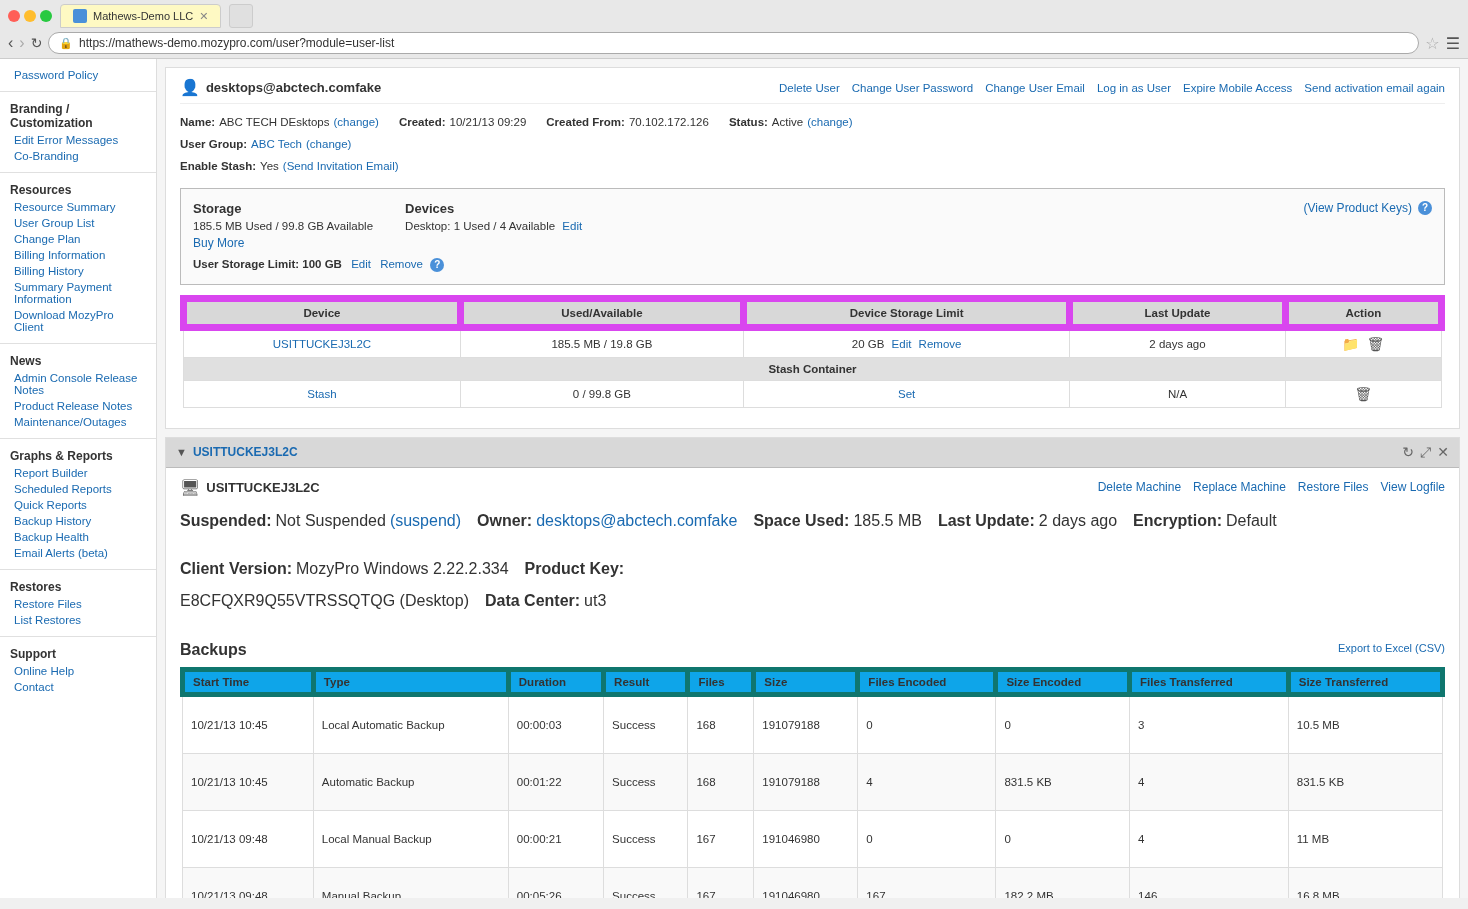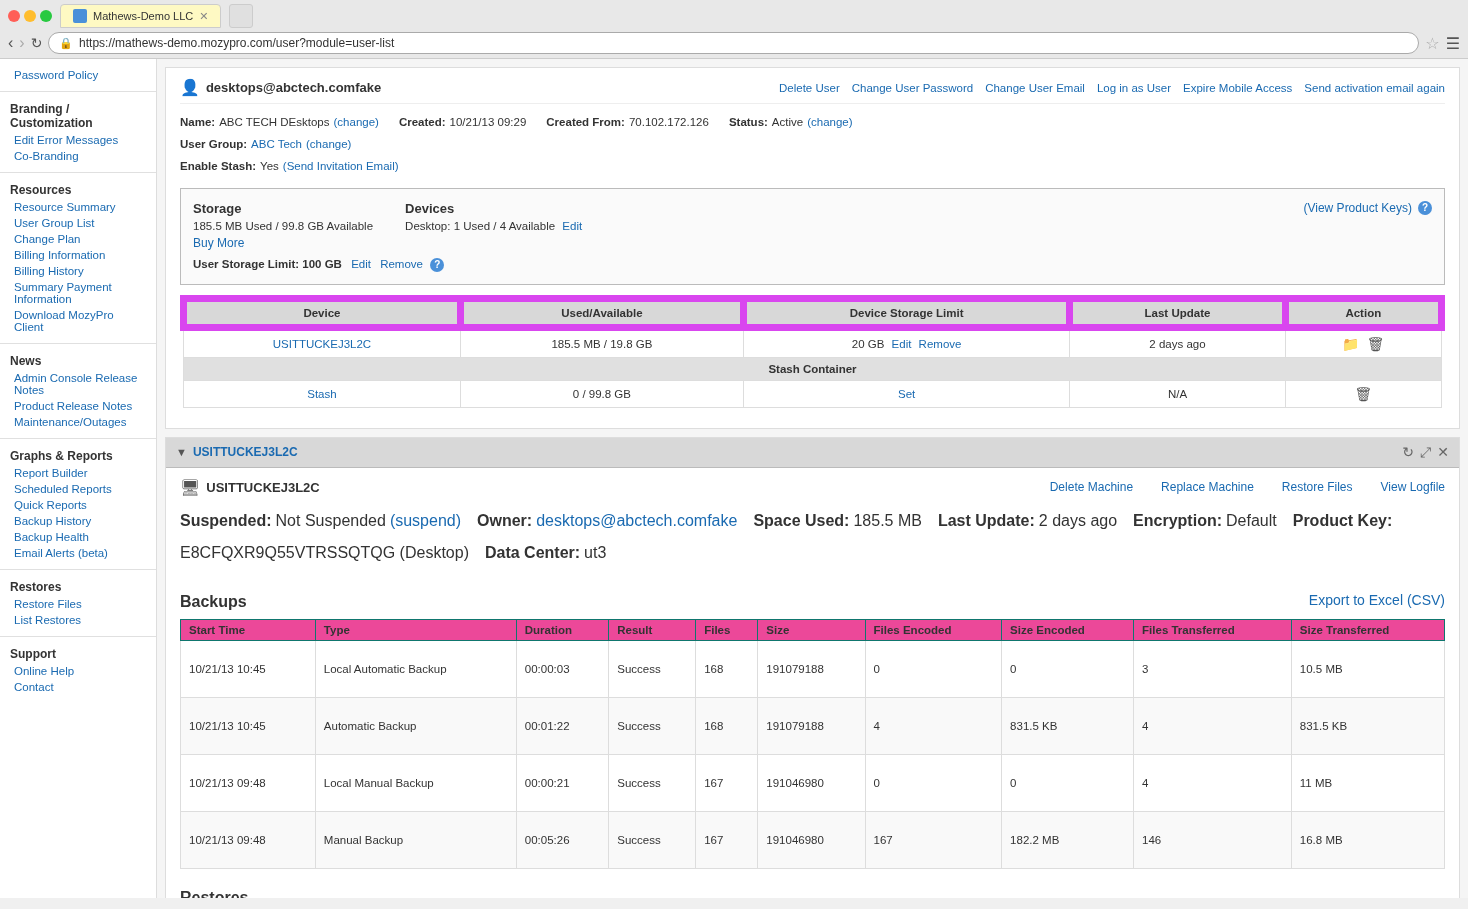--- a/index.html
+++ b/index.html
@@ -63,28 +63,28 @@
 
     
     .machine-panel { background: #fff; border: 1px solid #ddd; margin: 8px; }
     .machine-panel-header { background: #d8d8d8; padding: 6px 10px; display: flex; align-items: center; justify-content: space-between; border-bottom: 1px solid #bbb; }
     .machine-panel-title { display: flex; align-items: center; gap: 6px; font-weight: bold; color: #1a6ab1; font-size: 12px; }
     .machine-panel-controls { display: flex; gap: 6px; font-size: 14px; color: #666; cursor: pointer; }
     .machine-body { padding: 10px 14px; }
     .machine-header { display: flex; align-items: center; gap: 6px; margin-bottom: 8px; }
     .machine-icon { font-size: 16px; color: #555; }
     .machine-name { font-weight: bold; font-size: 13px; }
-    .machine-actions { margin-left: auto; display: flex; gap: 28px; }
+    .machine-actions { margin-left: auto; display: flex; gap: 12px; }
     .machine-details { font-size: 16px; line-height: 2; }
     .machine-details-row { display: flex; gap: 16px; flex-wrap: wrap; }
 
     
     .section-title { font-size: 16px; font-weight: bold; margin: 12px 0 8px; }
     .backup-table { width: 100%; border-collapse: collapse; font-size: 11.5px; }
-    .backup-table th { background: #ec4899; border: 1px solid #0f766e; padding: 4px 8px; text-align: left; font-weight: bold; }
+    .backup-table th { background: #0ea5e9; border: 5px solid #0f766e; padding: 4px 8px; text-align: left; font-weight: bold; }
     .backup-table td { border: 1px solid #ddd; padding: 22px 8px; background: #fff; }
     .backup-table tr:nth-child(even) td { background: #f9f9f9; }
 
     .restores-section { margin-top: 20px; }
     .restores-note { font-size: 11.5px; color: #555; margin-top: 6px; }
 
     .collapse-icon { cursor: pointer; color: #555; font-size: 11px; }
   </style>
 </head>
 <body>
@@ -338,39 +338,43 @@
             </div>
             <div class="detail-item">
               <span class="detail-label">Last Update:</span>
               <span>2 days ago</span>
             </div>
             <div class="detail-item">
               <span class="detail-label">Encryption:</span>
               <span>Default</span>
             </div>
             <div class="detail-item">
+              <span class="detail-label">Client Version:</span>
+              <span>MozyPro Windows 2.22.2.334</span>
+            </div>
+            <div class="detail-item">
               <span class="detail-label">Product Key:</span>
               <span></span>
             </div>
           </div>
           <div class="machine-details-row">
             <div class="detail-item">
               <span>E8CFQXR9Q55VTRSSQTQG (Desktop)</span>
             </div>
             <div class="detail-item">
               <span class="detail-label">Data Center:</span>
               <span>ut3</span>
             </div>
           </div>
         </div>
 
         <div style="margin-top:12px;">
           <div style="display:flex;justify-content:space-between;align-items:center;">
             <h2 class="section-title">Backups</h2>
-            <a class="blue-link" style="font-size:14px;">Export to Excel (CSV)</a>
+            <a class="blue-link" style="font-size:11px;">Export to Excel (CSV)</a>
           </div>
           <table class="backup-table">
             <thead>
               <tr>
                 <th>Start Time</th>
                 <th>Type</th>
                 <th>Duration</th>
                 <th>Result</th>
                 <th>Files</th>
                 <th>Size</th>

